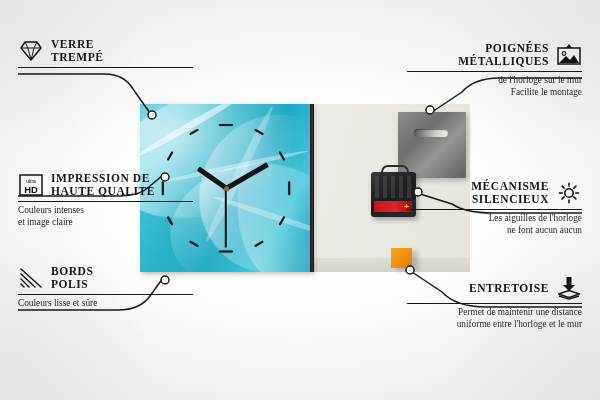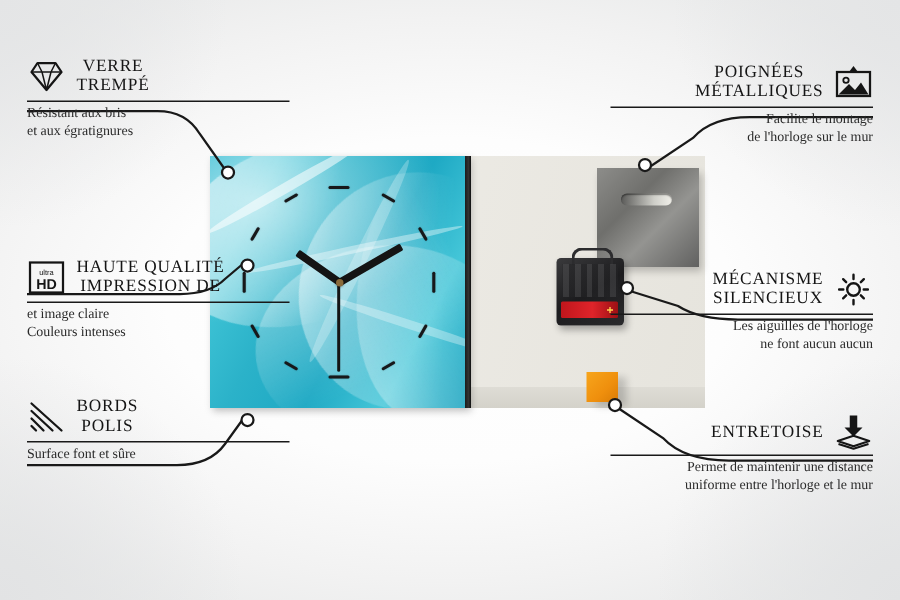--- a/index.html
+++ b/index.html
@@ -95,24 +95,23 @@
     box-shadow:6px 3px 5px rgba(0,0,0,.18);
   }
 
   
   .callout{position:absolute;width:175px;}
   .co-left{text-align:left;}
   .co-right{text-align:right;}
   .co-head{display:flex;align-items:center;gap:7px;}
   .co-right .co-head{flex-direction:row-reverse;}
   .co-title{
-    font-family:"Liberation Serif", serif;font-weight:normal;
+    font-family:"Liberation Serif", serif;font-weight:bold;
     font-size:11.5px;line-height:13px;letter-spacing:.55px;color:#151515;
     text-transform:uppercase;
-    text-align:center;
   }
   .co-rule{height:1.4px;background:#191919;margin:3px 0 3px 0;width:100%;}
   .co-desc{
     font-family:"Liberation Serif", serif;font-size:9.3px;line-height:11.4px;
     color:#2a2a2a;
   }
   .ic{width:26px;height:24px;flex:0 0 26px;display:block;}
   svg.ic{overflow:visible;}
   #wires{position:absolute;left:0;top:0;width:600px;height:400px;pointer-events:none;}
 </style>
@@ -199,83 +198,79 @@
       <svg class="ic" viewBox="0 0 26 24">
         <path d="M3 9 L7 3 L19 3 L23 9 L13 21 Z" fill="none" stroke="#151515" stroke-width="1.5" stroke-linejoin="round"></path>
         <path d="M3 9 L23 9 M7 3 L10 9 L13 21 M19 3 L16 9 L13 21" fill="none" stroke="#151515" stroke-width="1"></path>
       </svg>
       <div>
         <div class="co-title">VERRE</div>
         <div class="co-title">TREMPÉ</div>
       </div>
     </div>
     <div class="co-rule"></div>
-    <div class="co-desc">
-      <div>Résistant aux bris</div>
-      <div>et aux égratignures</div>
-    </div>
   </div>
 
   <div class="callout co-left" style="left:18px;top:172px;">
     <div class="co-head">
       <svg class="ic" viewBox="0 0 26 24">
         <rect x="2" y="2" width="22" height="20" fill="none" stroke="#151515" stroke-width="1.5"></rect>
         <text x="13" y="10" text-anchor="middle" font-family="Liberation Sans, sans-serif" font-size="5" fill="#151515">ultra</text>
         <text x="13" y="19.5" text-anchor="middle" font-family="Liberation Sans, sans-serif" font-size="9.5" font-weight="bold" fill="#151515">HD</text>
       </svg>
       <div>
+        <div class="co-title">IMPRESSION DE</div>
         <div class="co-title">HAUTE QUALITÉ</div>
-        <div class="co-title">IMPRESSION DE</div>
-      </div>
-    </div>
-    <div class="co-rule"></div>
-    <div class="co-desc">
+      </div>
+    </div>
+    <div class="co-rule"></div>
+    <div class="co-desc">
+      <div>Couleurs intenses</div>
       <div>et image claire</div>
-      <div>Couleurs intenses</div>
     </div>
   </div>
 
   <div class="callout co-left" style="left:18px;top:265px;">
     <div class="co-head">
       <svg class="ic" viewBox="0 0 26 24">
         <g stroke="#151515" stroke-width="1.5" stroke-linecap="round">
           <line x1="3" y1="3" x2="23" y2="21"></line>
           <line x1="3" y1="8" x2="17" y2="21"></line>
           <line x1="3" y1="13" x2="11" y2="21"></line>
           <line x1="3" y1="18" x2="6" y2="21"></line>
         </g>
       </svg>
       <div>
         <div class="co-title">BORDS</div>
         <div class="co-title">POLIS</div>
       </div>
     </div>
     <div class="co-rule"></div>
     <div class="co-desc">
-      <div>Surface font et sûre</div>
+      <div>Couleurs lisse et sûre</div>
     </div>
   </div>
 
   <div class="callout co-right" style="left:407px;top:42px;">
     <div class="co-head">
       <svg class="ic" viewBox="0 0 26 24">
         <path d="M13 1 L10 5 L16 5 Z" fill="#151515"></path>
         <rect x="2" y="5" width="22" height="16" fill="none" stroke="#151515" stroke-width="1.5"></rect>
         <circle cx="8" cy="10.5" r="1.8" fill="none" stroke="#151515" stroke-width="1.2"></circle>
         <path d="M3 20 L10 13 L14 17 L18 12 L23 20 Z" fill="#151515"></path>
       </svg>
       <div>
         <div class="co-title">POIGNÉES</div>
         <div class="co-title">MÉTALLIQUES</div>
       </div>
     </div>
     <div class="co-rule"></div>
     <div class="co-desc">
+      <div>de l'horloge sur le mur</div>
       <div>Facilite le montage</div>
-      <div>de l'horloge sur le mur</div>
     </div>
   </div>
 
   <div class="callout co-right" style="left:407px;top:180px;">
     <div class="co-head">
       <svg class="ic" viewBox="0 0 26 24">
         <g stroke="#151515" stroke-width="1.6" fill="none">
           <circle cx="13" cy="12" r="4.2"></circle>
           <path d="M13 2.2 L13 5 M13 19 L13 21.8 M3.4 12 L6.2 12 M19.8 12 L22.6 12
                    M6.1 5.1 L8.1 7.1 M17.9 15.9 L19.9 17.9

